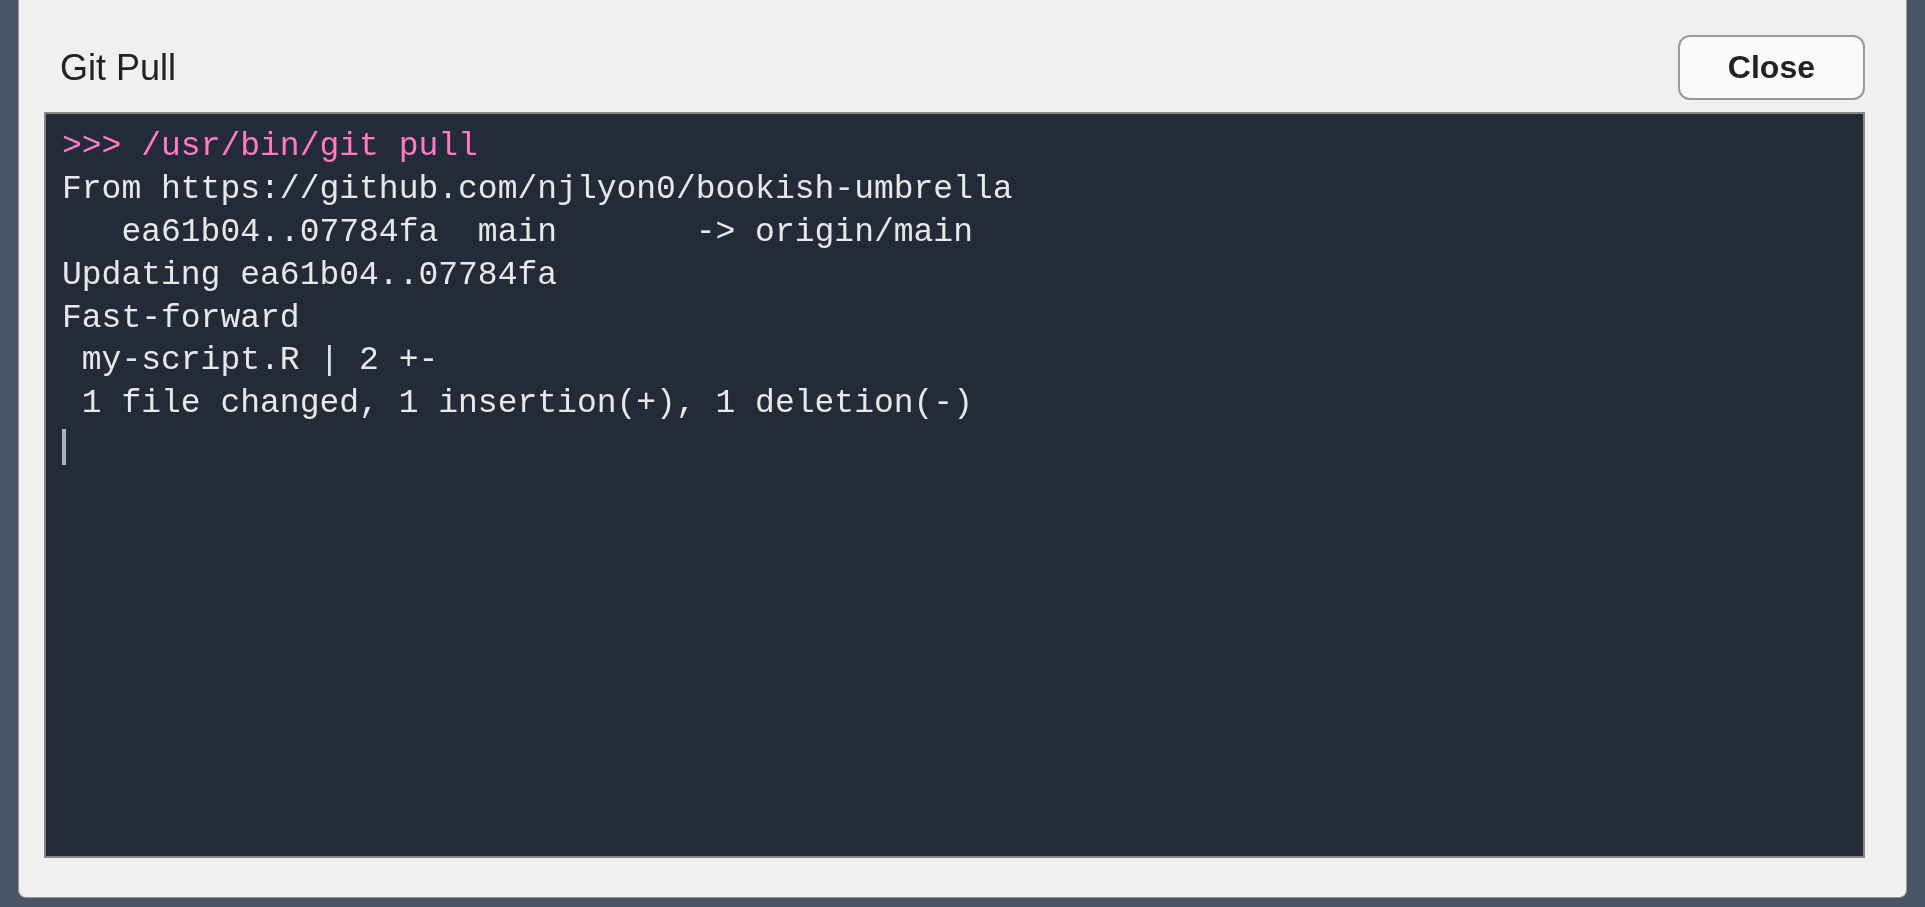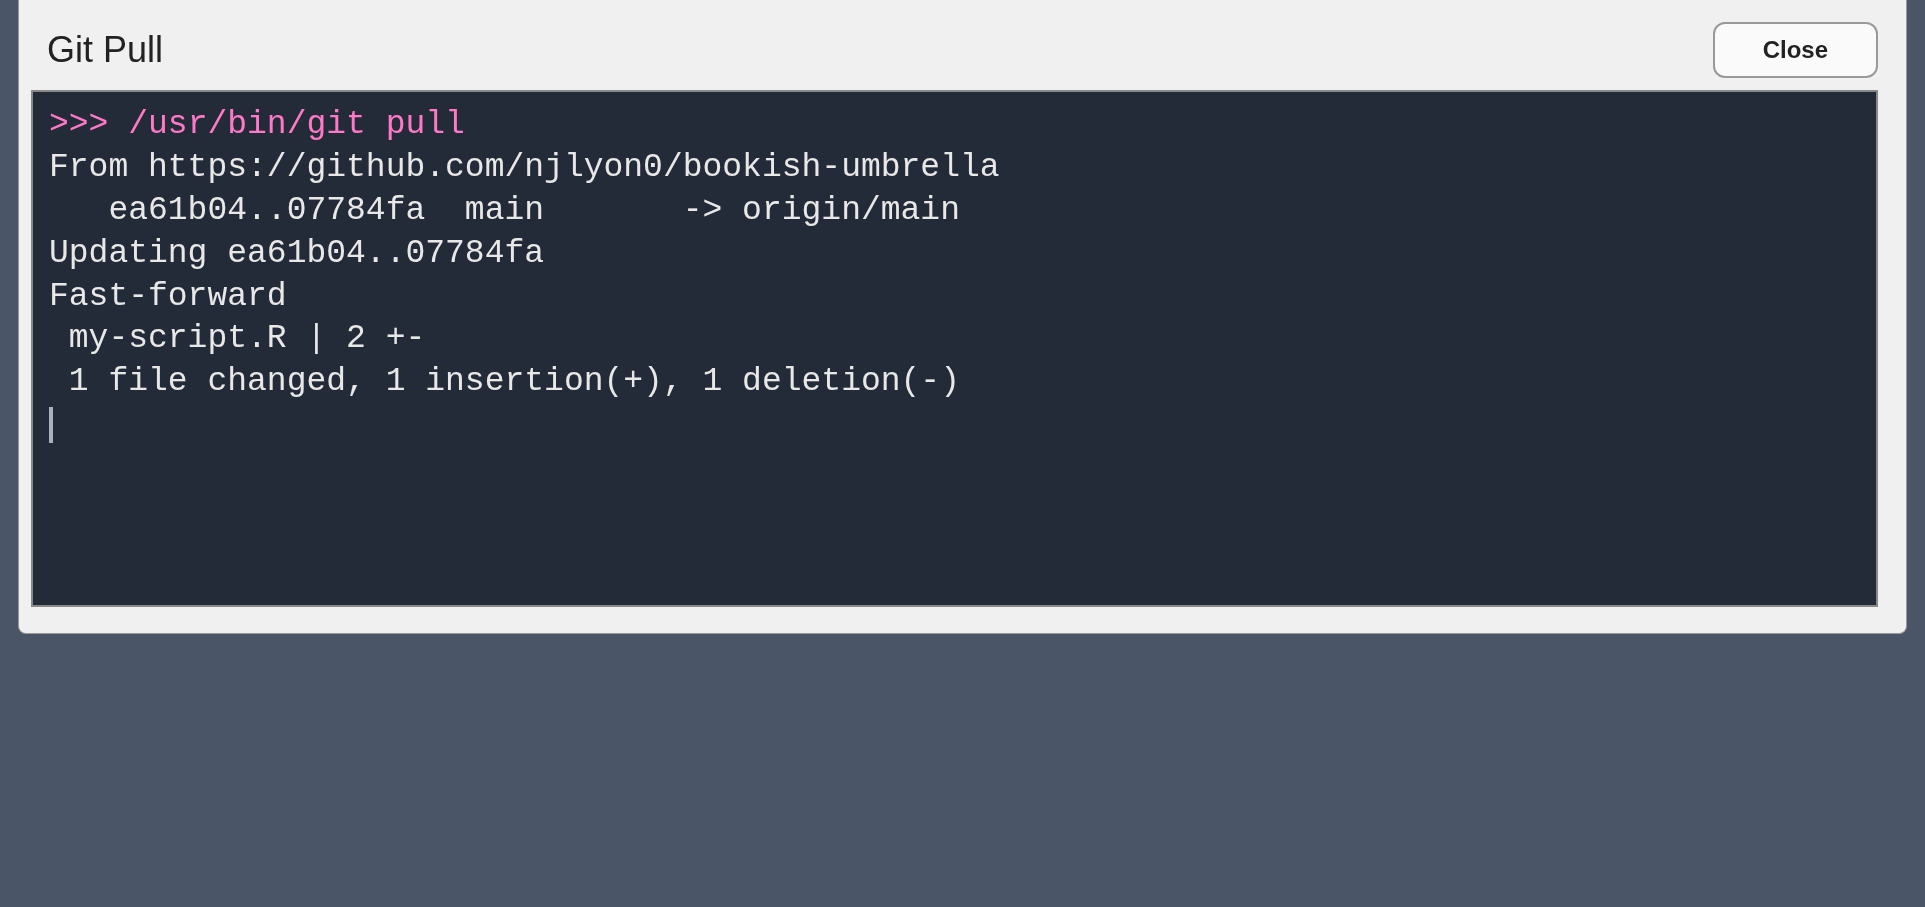--- a/index.html
+++ b/index.html
@@ -19,22 +19,22 @@
     
     .dialog {
       position: absolute;
       top: 0;
       left: 18px;
       right: 18px;
       background: #f0f0f0;
       border: 1px solid #999;
       border-top: none;
       border-radius: 0 0 8px 8px;
-      padding: 4px;
-      height: 634px;
+      padding: 17px;
+      height: 898px;
       display: flex;
       flex-direction: column;
     }
     
     .dialog-header {
       display: flex;
       align-items: center;
       justify-content: space-between;
       padding: 18px 24px 12px 24px;
     }
@@ -43,21 +43,21 @@
       font-size: 36px;
       font-weight: 400;
       color: #222;
     }
     
     .close-button {
       background: #fafafa;
       border: 2px solid #999;
       border-radius: 12px;
       padding: 12px 48px;
-      font-size: 24px;
+      font-size: 32px;
       font-weight: 600;
       color: #222;
       cursor: pointer;
       font-family: inherit;
     }
     
     .terminal {
       flex: 1;
       background: #242b38;
       border: 2px solid #888;

